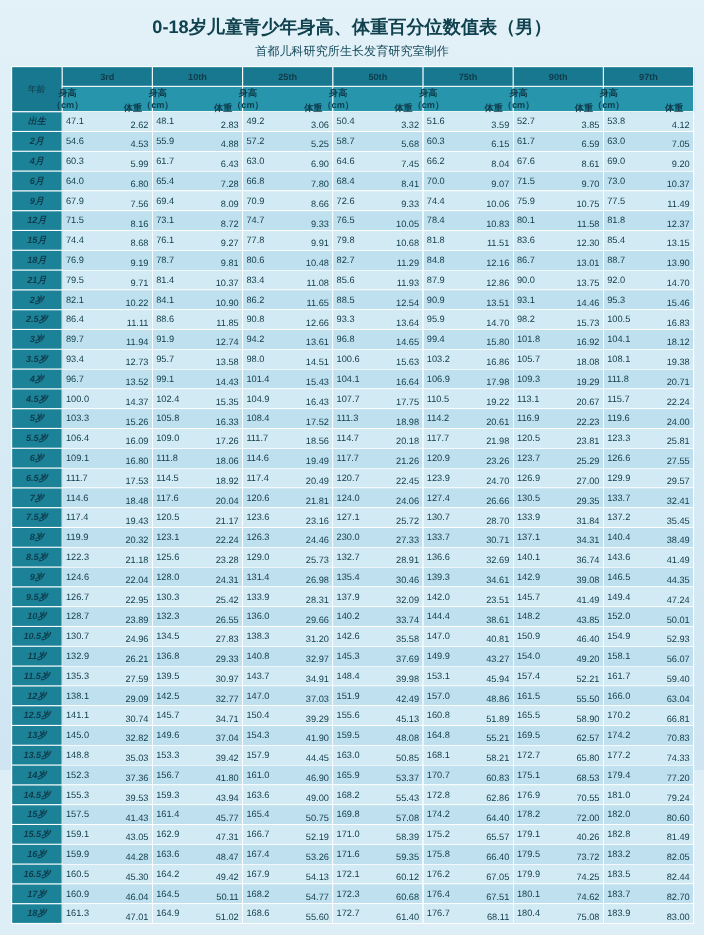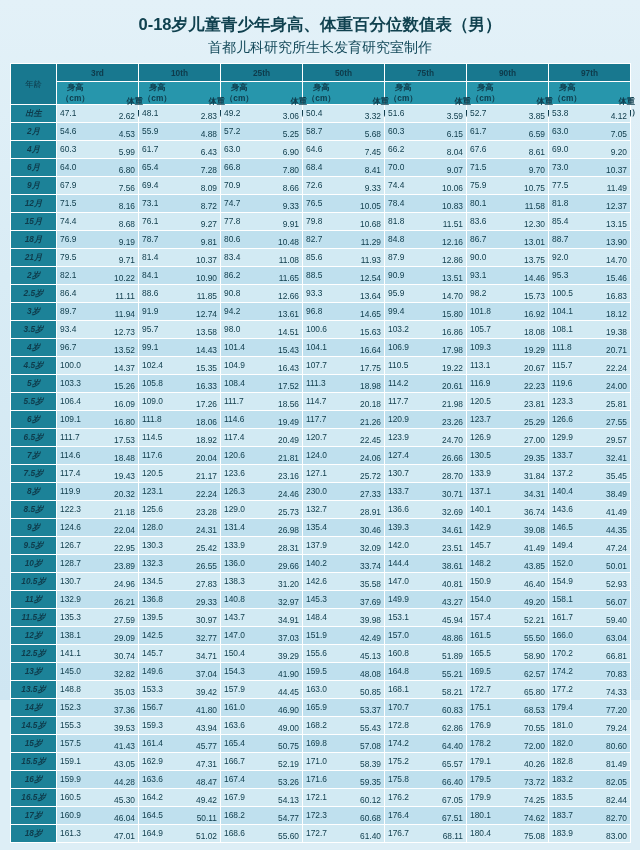--- a/index.html
+++ b/index.html
@@ -21,21 +21,21 @@
     text-align:center;
     font-size:16.5px;
     font-weight:bold;
     color:#10414f;
     letter-spacing:0px;
     margin:6px 0 3px 0;
     white-space:nowrap;
   }
   .subtitle{
     text-align:center;
-    font-size:14px;
+    font-size:11px;
     color:#14495a;
     margin-bottom:6px;
     white-space:nowrap;
   }
   table.grid{
     border-collapse:collapse;
     width:620px;
     margin:0 auto;
     table-layout:fixed;
   }
@@ -97,21 +97,21 @@
   }
   .w{
     font-size:8.4px;
     color:#0d3a49;
     line-height:17px;
     position:relative;
     top:3px;
   }
   .subhead-inner{
     display:flex;
-    justify-content:space-between;
+    justify-content:flex-end;
     padding:0 4px;
     box-sizing:border-box;
     gap:32px;
   }
   .subhead-inner span{font-size:8.3px;}
   .sh-w{position:relative;top:14px;}
 </style>
 </head>
 <body>
 

